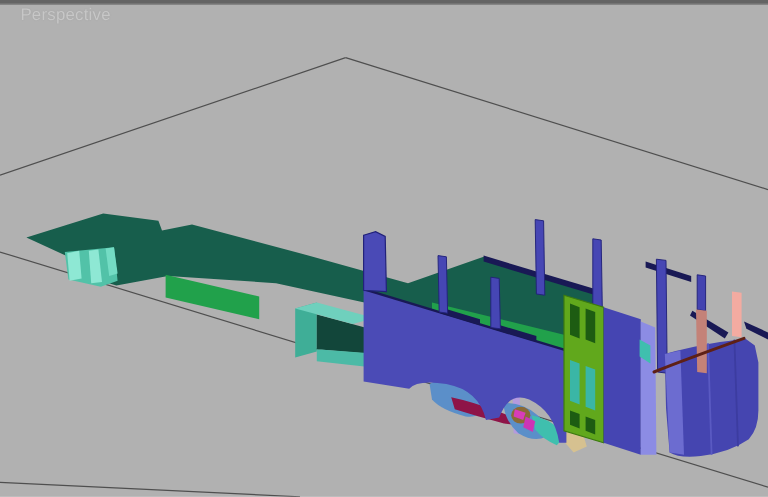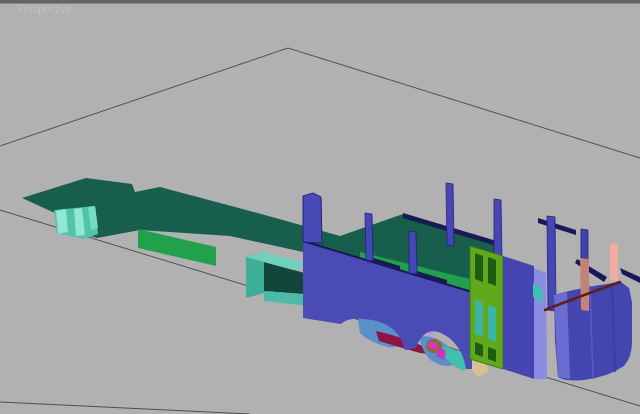--- a/index.html
+++ b/index.html
@@ -10,21 +10,21 @@
     overflow:hidden;
     background:#b1b1b1;
   }
   #topborder{
     position:absolute;top:0;left:0;width:640px;height:3px;
     background:#646464;
     border-bottom:1px solid #8a8a8a;
   }
   #vplabel{
     position:absolute;top:4px;left:17px;
-    font-size:10px;
+    font-size:14px;
     letter-spacing:0.2px;
     color:#c7c7c7;
     text-shadow:0 0 1px #9e9e9e;
     user-select:none;
     cursor:default;
   }
   svg{position:absolute;top:0;left:0;}
 </style>
 </head>
 <body>

